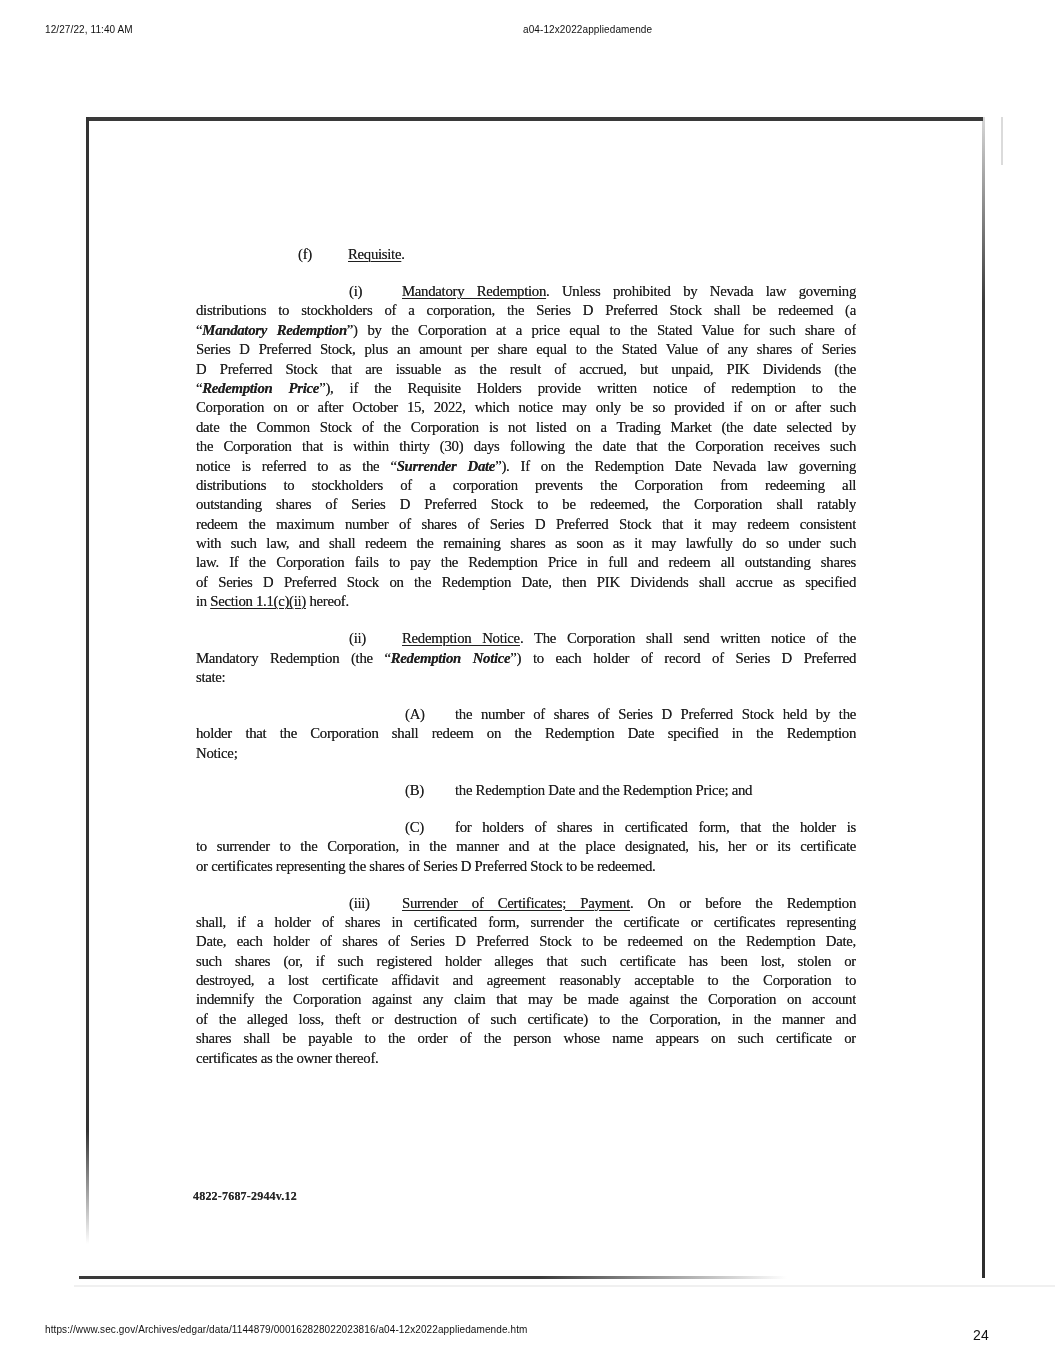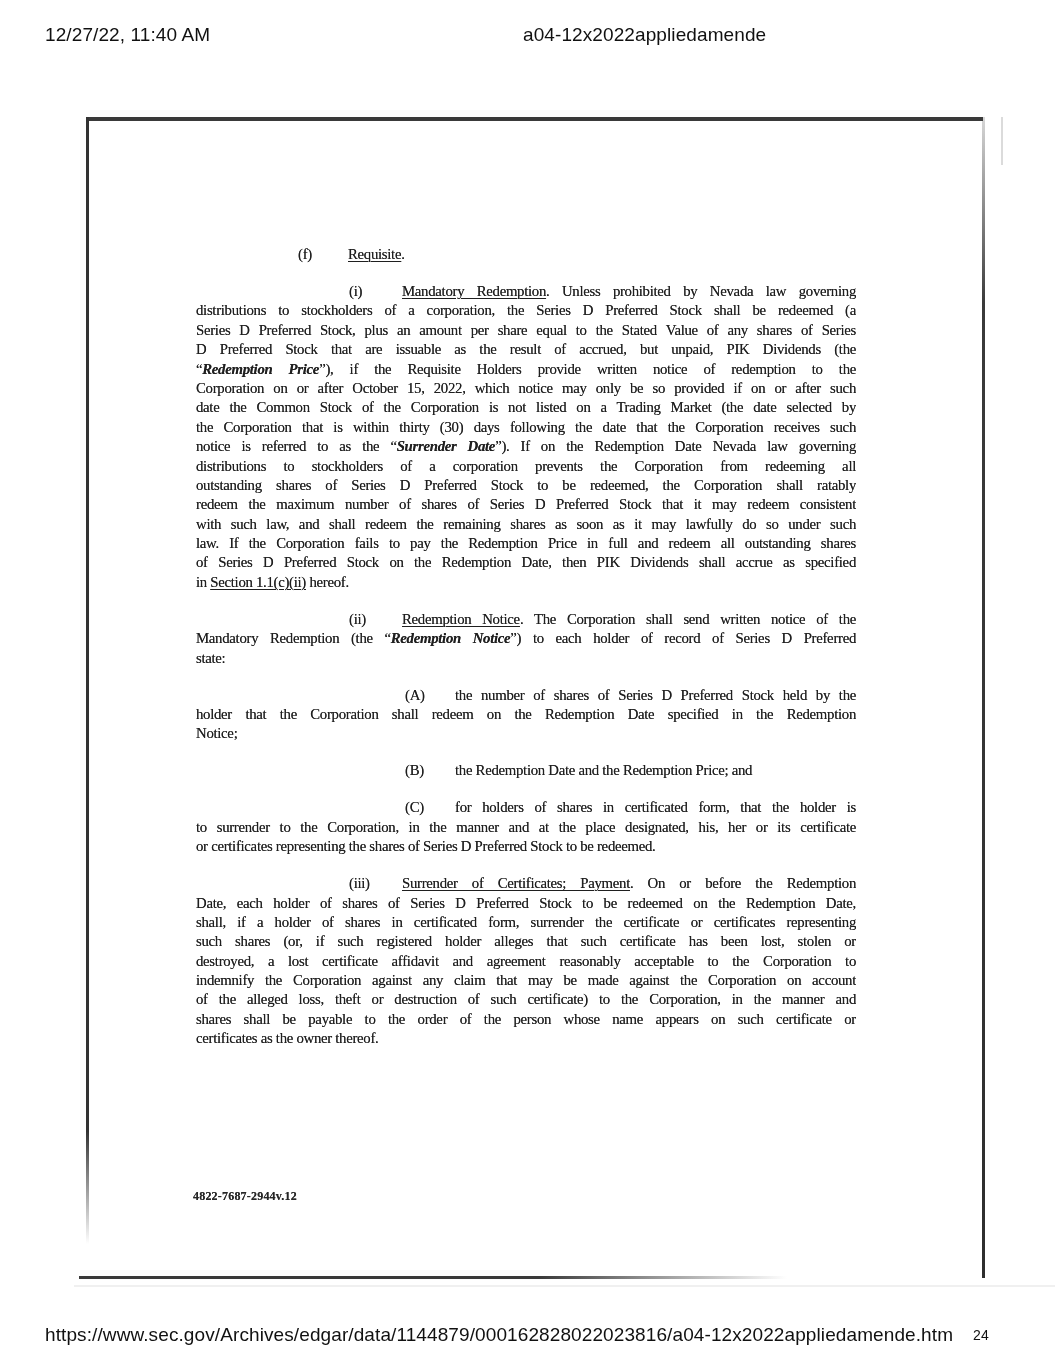--- a/index.html
+++ b/index.html
@@ -1,20 +1,20 @@
 <!DOCTYPE html>
 <html><head>
 <meta charset="utf-8">
 <style>
   * { margin:0; padding:0; box-sizing:border-box; }
   html,body { width:1055px; height:1365px; background:#ffffff; overflow:hidden; }
   body { position:relative; font-family:"Liberation Sans", sans-serif; }
 
   
-  .print-text { position:absolute; font-size:19px; color:#111; letter-spacing:0.1px; }
+  .print-text { position:absolute; font-size:10px; color:#111; letter-spacing:0.1px; }
   #hdr-datetime { left:45px; top:24px; }
   #hdr-title   { left:523px; top:24px; }
   #ftr-url     { left:45px; top:1324px; }
   #ftr-page    { left:973px; top:1327px; font-size:14px; }
 
   
   .frame-part { position:absolute; }
   #fr-top    { left:86px;  top:117px;  width:897px; height:4px; background:#3a3a3a; }
   #fr-left   { left:86px;  top:117px;  width:3px;  height:1127px;
                background:linear-gradient(#333 0%, #333 90%, rgba(51,51,51,0) 100%); }
@@ -72,20 +72,21 @@
 
 <div class="doc">
   <div class="heading">
     <span class="hlabel">(f)</span>
     <span class="htext"><u>Requisite</u>.</span>
   </div>
   <div id="paras">
       <div class="para level1">
         <div class="line"><span class="plabel">(i)</span><span class="spacer"></span><u>Mandatory Redemption</u>. Unless prohibited by Nevada law governing</div>
         <div class="line">distributions to stockholders of a corporation, the Series D Preferred Stock shall be redeemed (a</div>
+        <div class="line">“<b><i>Mandatory Redemption</i></b>”) by the Corporation at a price equal to the Stated Value for such share of</div>
         <div class="line">Series D Preferred Stock, plus an amount per share equal to the Stated Value of any shares of Series</div>
         <div class="line">D Preferred Stock that are issuable as the result of accrued, but unpaid, PIK Dividends (the</div>
         <div class="line">“<b><i>Redemption Price</i></b>”), if the Requisite Holders provide written notice of redemption to the</div>
         <div class="line">Corporation on or after October 15, 2022, which notice may only be so provided if on or after such</div>
         <div class="line">date the Common Stock of the Corporation is not listed on a Trading Market (the date selected by</div>
         <div class="line">the Corporation that is within thirty (30) days following the date that the Corporation receives such</div>
         <div class="line">notice is referred to as the “<b><i>Surrender Date</i></b>”). If on the Redemption Date Nevada law governing</div>
         <div class="line">distributions to stockholders of a corporation prevents the Corporation from redeeming all</div>
         <div class="line">outstanding shares of Series D Preferred Stock to be redeemed, the Corporation shall ratably</div>
         <div class="line">redeem the maximum number of shares of Series D Preferred Stock that it may redeem consistent</div>
@@ -107,22 +108,22 @@
       <div class="para level2">
         <div class="line last"><span class="plabel">(B)</span><span class="spacer"></span>the Redemption Date and the Redemption Price; and</div>
       </div>
       <div class="para level2">
         <div class="line"><span class="plabel">(C)</span><span class="spacer"></span>for holders of shares in certificated form, that the holder is</div>
         <div class="line">to surrender to the Corporation, in the manner and at the place designated, his, her or its certificate</div>
         <div class="line last">or certificates representing the shares of Series D Preferred Stock to be redeemed.</div>
       </div>
       <div class="para level1">
         <div class="line"><span class="plabel">(iii)</span><span class="spacer"></span><u>Surrender of Certificates; Payment</u>. On or before the Redemption</div>
+        <div class="line">shall, if a holder of shares in certificated form, surrender the certificate or certificates representing</div>
         <div class="line">Date, each holder of shares of Series D Preferred Stock to be redeemed on the Redemption Date,</div>
-        <div class="line">shall, if a holder of shares in certificated form, surrender the certificate or certificates representing</div>
         <div class="line">such shares (or, if such registered holder alleges that such certificate has been lost, stolen or</div>
         <div class="line">destroyed, a lost certificate affidavit and agreement reasonably acceptable to the Corporation to</div>
         <div class="line">indemnify the Corporation against any claim that may be made against the Corporation on account</div>
         <div class="line">of the alleged loss, theft or destruction of such certificate) to the Corporation, in the manner and</div>
         <div class="line">shares shall be payable to the order of the person whose name appears on such certificate or</div>
         <div class="line last">certificates as the owner thereof.</div>
       </div>
     </div>
 </div>
 

